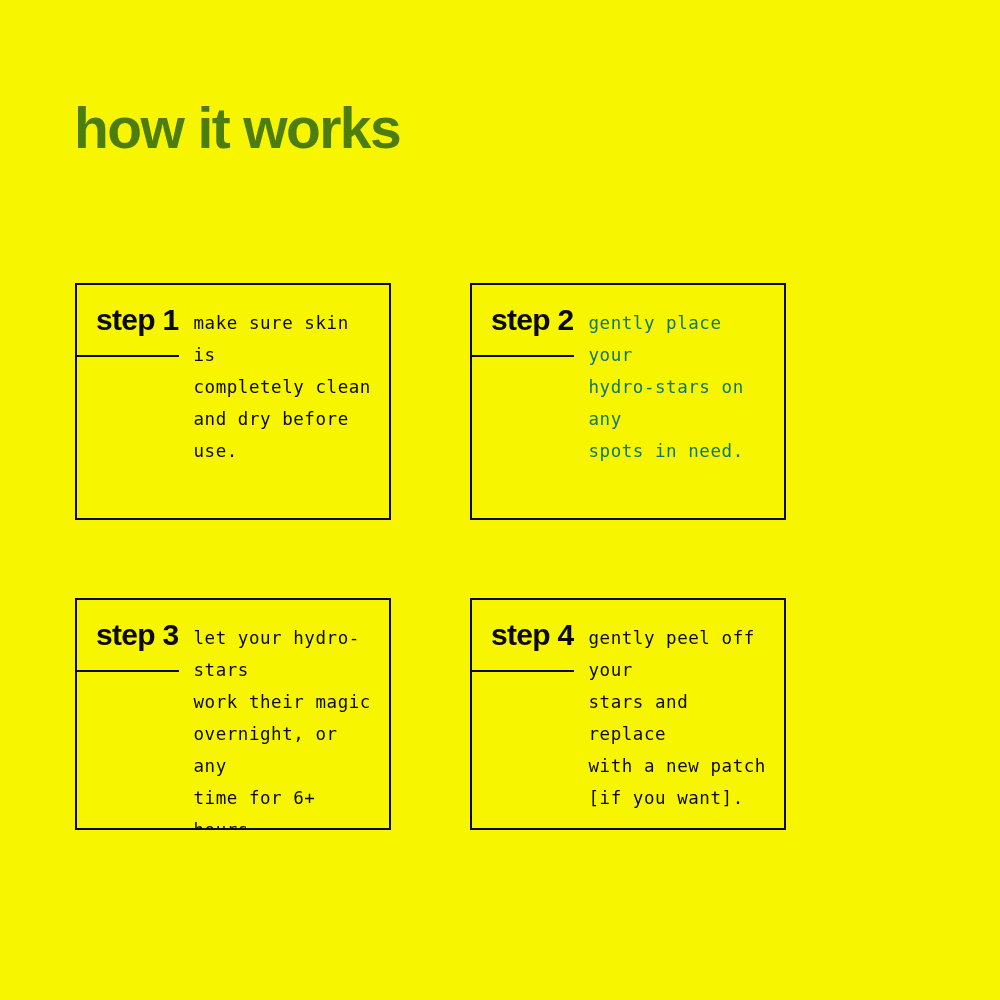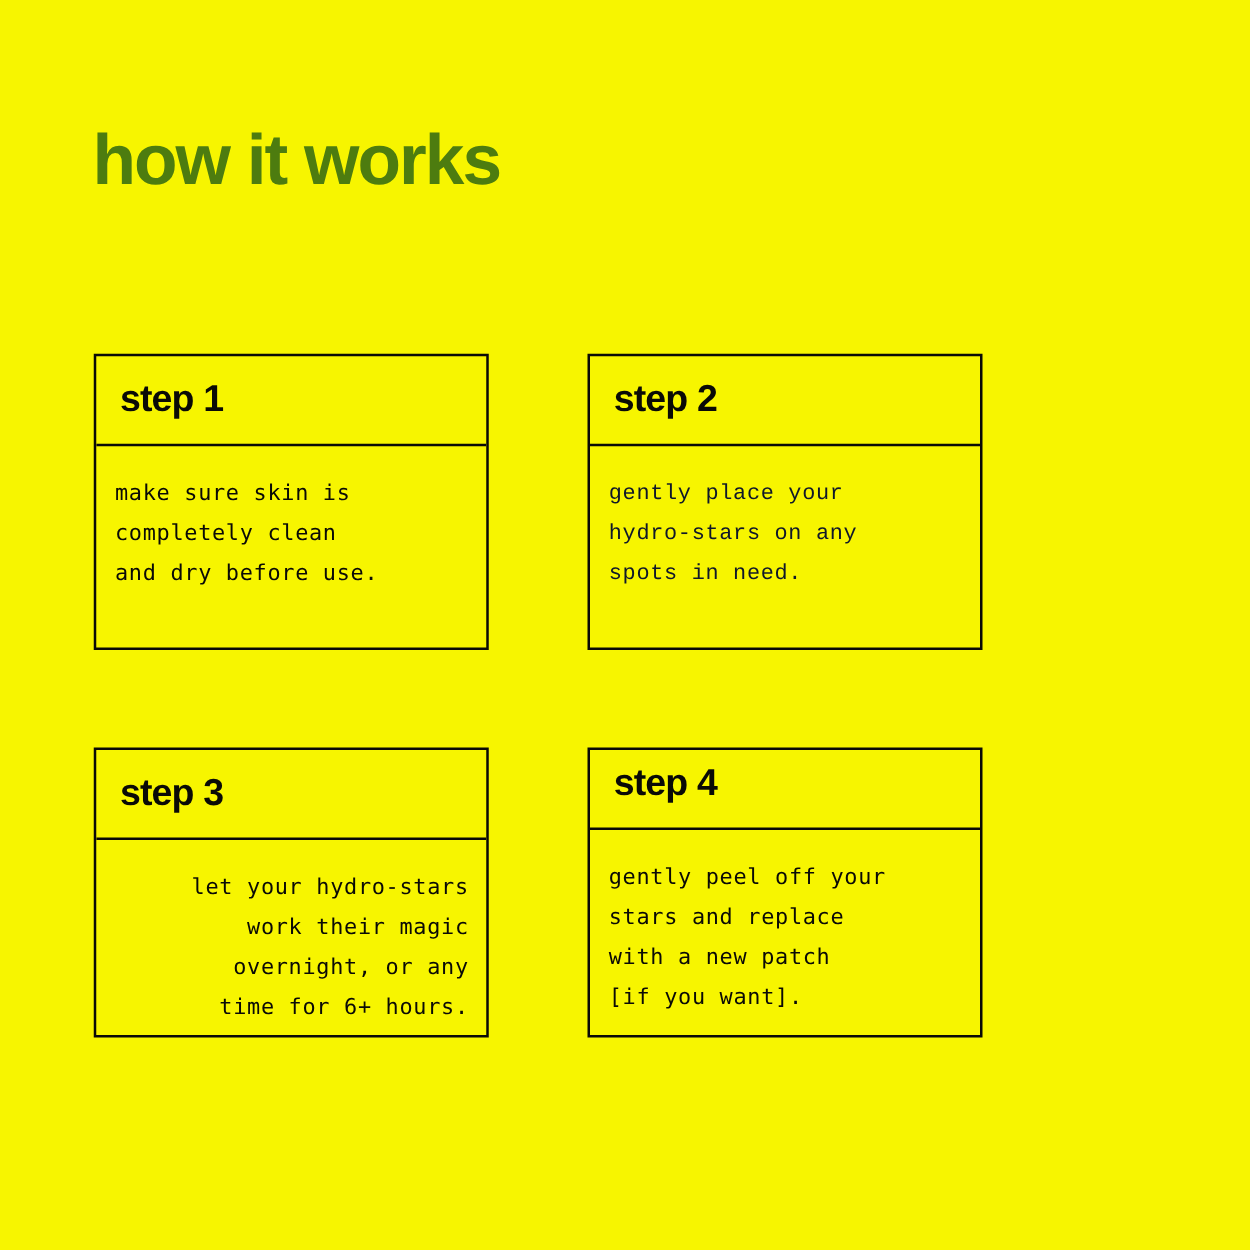--- a/index.html
+++ b/index.html
@@ -47,21 +47,21 @@
     grid-template-rows: 237px 232px;
     column-gap: 79px;
     row-gap: 78px;
   }
 
   .step-card {
     border: 2.5px solid #0a0a06;
     box-sizing: border-box;
     background: transparent;
     display: flex;
-    flex-direction: column;
+    flex-direction: row;
     overflow: hidden;
   }
 
   .step-card-header {
     height: 72px;
     min-height: 72px;
     border-bottom: 2.5px solid #0a0a06;
     box-sizing: border-box;
     display: flex;
     align-items: center;
@@ -112,27 +112,27 @@
 completely clean
 and dry before use.</p>
       </div>
     </div>
 
     <div class="step-card" style="border-color: rgb(10, 10, 6);">
       <div class="step-card-header" style="border-bottom-color: rgb(10, 10, 6);">
         <span class="step-card-title" style="color: rgb(10, 10, 6);">step 2</span>
       </div>
       <div class="step-card-body">
-        <p class="step-card-text" style="color: #0f172a; font-family: Liberation Mono, monospace;">gently place your
+        <p class="step-card-text" style="color: #0f766e;">gently place your
 hydro-stars on any
 spots in need.</p>
       </div>
     </div>
 
-    <div class="step-card" style="border-color: rgb(10, 10, 6); text-align: right;">
+    <div class="step-card" style="border-color: rgb(10, 10, 6);">
       <div class="step-card-header" style="border-bottom-color: rgb(10, 10, 6);">
         <span class="step-card-title" style="color: rgb(10, 10, 6);">step 3</span>
       </div>
       <div class="step-card-body">
         <p class="step-card-text" style="color: rgb(10, 10, 6);">let your hydro-stars
 work their magic
 overnight, or any
 time for 6+ hours.</p>
       </div>
     </div>

